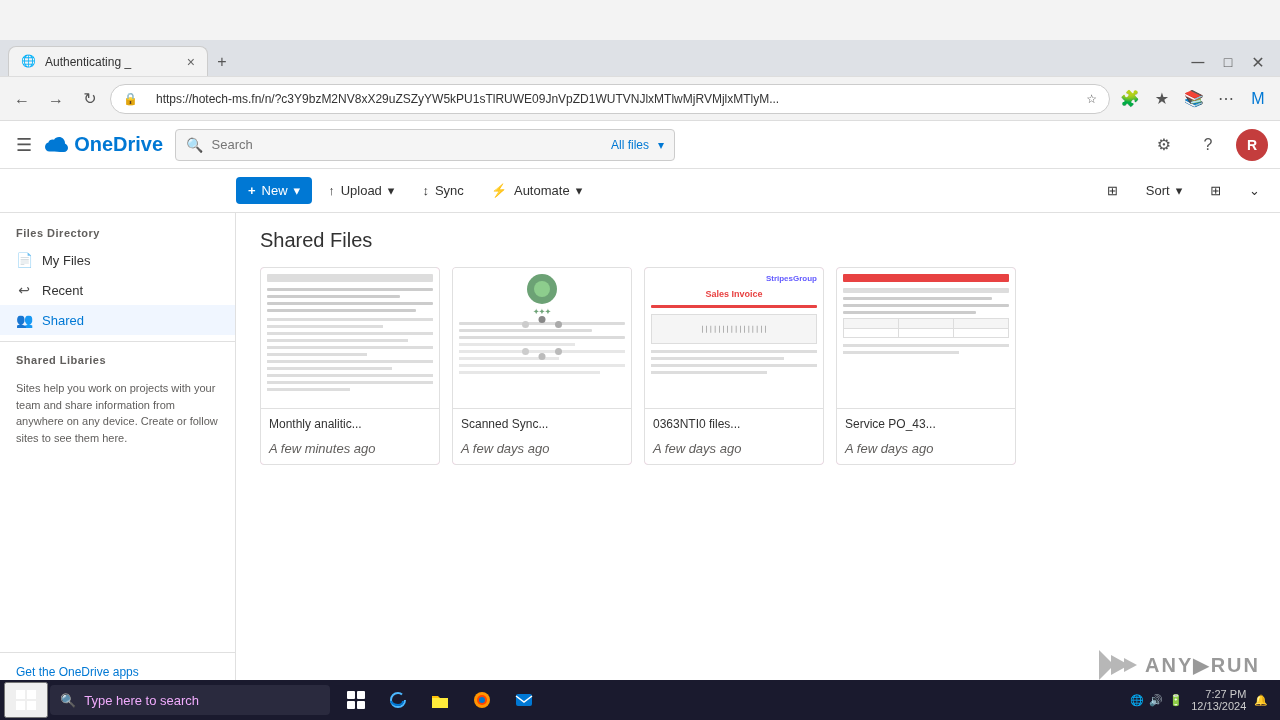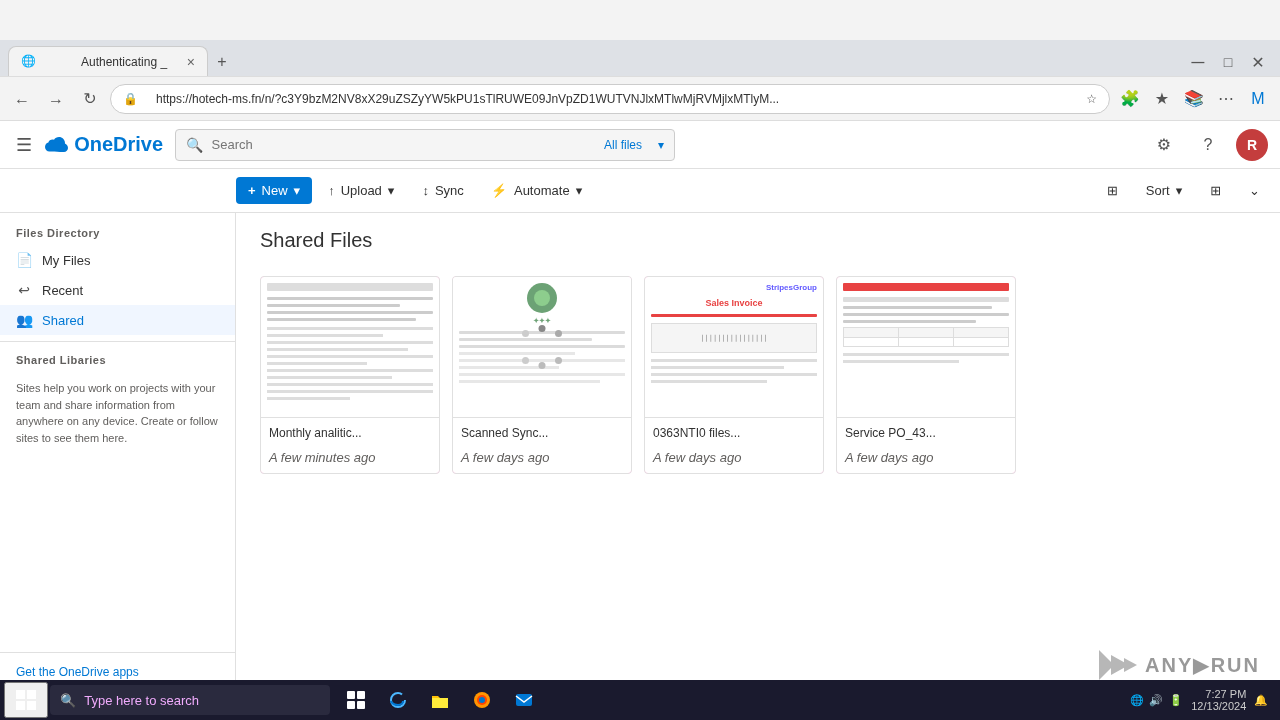--- a/index.html
+++ b/index.html
@@ -4,39 +4,39 @@
   <style>
     * { box-sizing: border-box; margin: 0; padding: 0; }
     body { font-family: 'Segoe UI', sans-serif; font-size: 14px; background: #fff; overflow: hidden; width: 1280px; height: 720px; }
 
     
     .browser-chrome { background: #f3f3f3; border-bottom: 1px solid #ddd; }
     .browser-title-bar { display: flex; align-items: center; height: 40px; padding: 0 8px; background: #f3f3f3; gap: 4px; }
     .browser-tab-bar { display: flex; align-items: flex-end; height: 36px; background: #dee1e6; padding: 0 8px; }
     .browser-tab { display: flex; align-items: center; background: #f3f3f3; border-radius: 8px 8px 0 0; padding: 0 12px; height: 30px; gap: 8px; min-width: 200px; max-width: 240px; font-size: 12px; border: 1px solid #ccc; border-bottom: none; }
     .browser-tab .favicon { width: 16px; height: 16px; }
-    .browser-tab .tab-title { flex: 1; overflow: hidden; text-overflow: ellipsis; white-space: nowrap; color: #333; margin-left: 36px; }
+    .browser-tab .tab-title { flex: 1; overflow: hidden; text-overflow: ellipsis; white-space: nowrap; color: #333; }
     .tab-close { color: #666; cursor: pointer; font-size: 14px; }
     .browser-new-tab { background: transparent; border: none; width: 28px; height: 28px; font-size: 16px; cursor: pointer; color: #555; }
     .browser-nav-bar { display: flex; align-items: center; height: 44px; padding: 0 8px; background: #f3f3f3; gap: 6px; border-top: 1px solid #ddd; }
     .nav-btn { background: transparent; border: none; width: 28px; height: 28px; cursor: pointer; color: #555; font-size: 16px; border-radius: 4px; display: flex; align-items: center; justify-content: center; }
     .address-bar { flex: 1; height: 30px; border: 1px solid #ccc; border-radius: 16px; padding: 0 12px; font-size: 12px; color: #333; background: #fff; display: flex; align-items: center; gap: 6px; }
     .address-bar-text { flex: 1; overflow: hidden; text-overflow: ellipsis; white-space: nowrap; font-size: 12px; color: #333; padding-left: 12px; }
     .nav-icons { display: flex; gap: 4px; }
 
     
     .onedrive-app { display: flex; flex-direction: column; height: calc(720px - 120px); }
     .onedrive-header { display: flex; align-items: center; height: 48px; border-bottom: 1px solid #e0e0e0; padding: 0 12px; gap: 12px; background: #fff; }
     .onedrive-logo-area { display: flex; align-items: center; gap: 8px; }
     .hamburger { font-size: 18px; cursor: pointer; color: #555; background: none; border: none; padding: 4px; }
     .onedrive-logo { color: #0078d4; font-size: 20px; font-weight: 600; display: flex; align-items: center; gap: 6px; }
     .onedrive-logo svg { width: 24px; height: 24px; }
     .search-bar { flex: 1; max-width: 500px; height: 32px; border: 1px solid #ccc; border-radius: 4px; display: flex; align-items: center; padding: 0 10px; gap: 8px; background: #f5f5f5; }
     .search-bar input { border: none; background: transparent; flex: 1; font-size: 13px; outline: none; color: #555; }
-    .search-filter { color: #0078d4; font-size: 12px; display: flex; align-items: center; gap: 16px; cursor: pointer; white-space: nowrap; }
+    .search-filter { color: #0078d4; font-size: 12px; display: flex; align-items: center; gap: 9px; cursor: pointer; white-space: nowrap; }
     .header-right { display: flex; align-items: center; gap: 12px; margin-left: auto; }
     .header-icon-btn { background: none; border: none; cursor: pointer; width: 32px; height: 32px; display: flex; align-items: center; justify-content: center; border-radius: 4px; color: #555; font-size: 16px; }
     .user-avatar { width: 32px; height: 32px; border-radius: 50%; background: #c43d3d; color: #fff; display: flex; align-items: center; justify-content: center; font-size: 14px; font-weight: 600; cursor: pointer; }
 
     
     .onedrive-toolbar { display: flex; align-items: center; height: 44px; padding: 0 8px 0 236px; border-bottom: 1px solid #e0e0e0; gap: 4px; background: #fff; }
     .toolbar-btn { display: flex; align-items: center; gap: 6px; padding: 6px 12px; border: none; background: transparent; border-radius: 4px; cursor: pointer; font-size: 13px; color: #323232; }
     .toolbar-btn-primary { background: #0078d4; color: #fff; border-radius: 4px; }
     .toolbar-right { margin-left: auto; display: flex; align-items: center; gap: 4px; }
 
@@ -50,21 +50,21 @@
     .sidebar-item.active { background: #f0f6ff; color: #0078d4; }
     .sidebar-item-icon { font-size: 14px; color: #555; width: 16px; text-align: center; }
     .sidebar-item.active .sidebar-item-icon { color: #0078d4; }
     .sidebar-divider { height: 1px; background: #e0e0e0; margin: 6px 0; }
     .sidebar-info { padding: 8px 16px; font-size: 11px; color: #605e5c; line-height: 1.5; }
     .sidebar-link { color: #0078d4; cursor: pointer; text-decoration: none; font-size: 12px; padding: 4px 16px; display: block; }
     .sidebar-bottom { margin-top: auto; padding: 8px 0; border-top: 1px solid #e0e0e0; }
 
     
     .content-area { flex: 1; overflow-y: auto; padding: 16px 24px; position: relative; }
-    .content-title { font-size: 20px; font-weight: 400; color: #323232; margin-bottom: 24px; }
+    .content-title { font-size: 20px; font-weight: 400; color: #323232; margin-bottom: 15px; }
 
     
     .file-grid { display: flex; flex-wrap: wrap; gap: 12px; }
     .file-card { width: 180px; border: 1px solid #e0e0e0; border-radius: 4px; overflow: hidden; cursor: pointer; background: #f9a8d4; }
     .file-thumbnail { width: 100%; height: 140px; background: #f5f5f5; display: flex; align-items: center; justify-content: center; overflow: hidden; position: relative; }
     .file-info { padding: 8px; border-top: 1px solid #e0e0e0; background: #fff; }
     .file-name { font-size: 12px; color: #323232; font-weight: 500; overflow: hidden; text-overflow: ellipsis; white-space: nowrap; margin-bottom: 10px; }
     .file-date { font-size: 13px; color: #605e5c; font-style: italic; }
 
     

